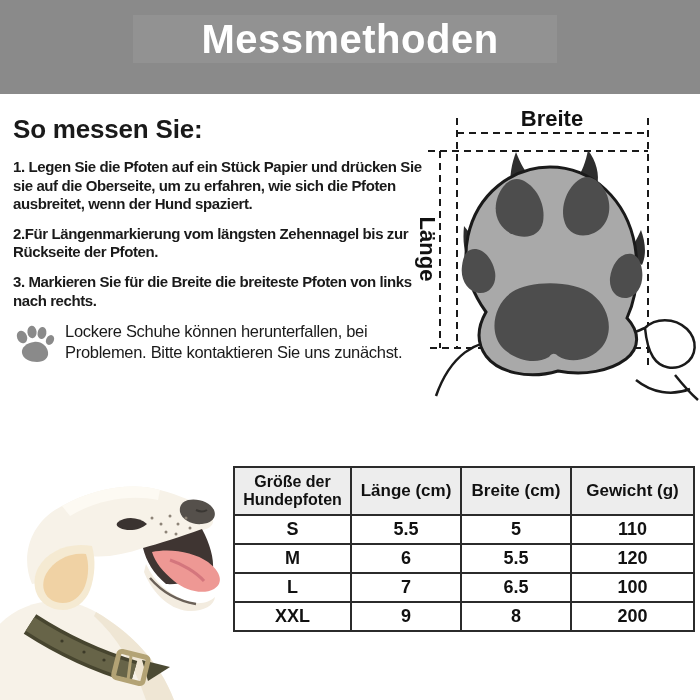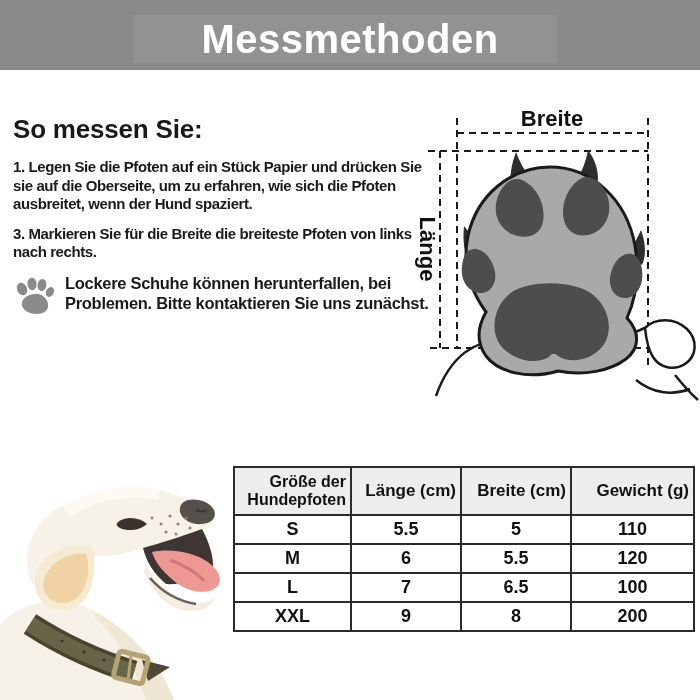--- a/index.html
+++ b/index.html
@@ -4,64 +4,65 @@
 <style>
   html,body { margin:0; padding:0; }
   body {
     width:700px; height:700px; position:relative; overflow:hidden;
     background:#ffffff;
     font-family:"Liberation Sans","DejaVu Sans",sans-serif;
     color:#1a1a1a;
   }
   
   .header {
-    position:absolute; left:0; top:0; width:700px; height:70px;
+    position:absolute; left:0; top:0; width:700px; height:94px;
     background:#8a8a8a;
   }
   .header-watermark {
     position:absolute; left:133px; top:15px; width:424px; height:48px;
     background:rgba(255,255,255,0.07);
   }
   .header h1 {
     position:relative; margin:0; width:100%; text-align:center;
     line-height:78px; font-size:40px; font-weight:bold; color:#ffffff;
     letter-spacing:0.5px;
   }
   
   .instructions { position:absolute; left:13px; top:114px; width:421px; }
   .instructions h2 { margin:0 0 13px 0; font-size:26px; font-weight:bold; letter-spacing:-0.2px; }
   .step { margin:0 0 11px 0; font-size:15px; font-weight:bold; line-height:1.24; letter-spacing:-0.4px; }
   .note { display:flex; gap:10px; align-items:flex-start; margin-top:5px; }
   .note svg { flex:0 0 auto; margin-top:3px; }
-  .note-text { font-size:16.5px; font-weight:bold; line-height:1.24; letter-spacing:-0.3px; }
+  .note-text { font-size:16.5px; font-weight:normal; line-height:1.24; letter-spacing:-0.3px; }
   
   .diagram { position:absolute; left:400px; top:88px; width:300px; height:372px; }
   .dim-label { font-size:22px; font-weight:bold; fill:#111111; }
   
   .size-table { position:absolute; left:233px; top:466px; border-collapse:collapse; table-layout:fixed; }
   .size-table th, .size-table td {
     border:2px solid #2b2b2b; text-align:center; vertical-align:middle; color:#111111; padding:0 4px;
   }
-  .size-table th { background:#ededed; font-size:17px; font-weight:bold; height:46px;text-align:right; }
+  .size-table th { background:#ededed; font-size:17px; font-weight:bold; height:46px; }
   .size-table th.first { font-size:16px; line-height:1.15; }
   .size-table td { font-size:18px; font-weight:bold; height:27px; background:#ffffff; }
   
   .dog { position:absolute; left:0; top:460px; width:232px; height:240px; }
 </style>
 </head>
 <body>
 
 <div class="header">
   <div class="header-watermark"></div>
   <h1>Messmethoden</h1>
 </div>
 
 <div class="instructions">
   <h2>So messen Sie:</h2>
   <p class="step">1. Legen Sie die Pfoten auf ein Stück Papier und drücken Sie sie auf die Oberseite, um zu erfahren, wie sich die Pfoten ausbreitet, wenn der Hund spaziert.</p>
+  <p class="step">2.Für Längenmarkierung vom längsten Zehennagel bis zur Rückseite der Pfoten.</p>
   <p class="step">3. Markieren Sie für die Breite die breiteste Pfoten von links nach rechts.</p>
   <div class="note">
     <svg width="42" height="40" viewBox="0 0 42 40">
       <ellipse cx="9" cy="13" rx="5" ry="6.5" fill="#8a8a8a" transform="rotate(-22 9 13)"></ellipse>
       <ellipse cx="19" cy="8" rx="4.6" ry="6.2" fill="#8a8a8a" transform="rotate(-6 19 8)"></ellipse>
       <ellipse cx="29" cy="9" rx="4.4" ry="6" fill="#8a8a8a" transform="rotate(10 29 9)"></ellipse>
       <ellipse cx="37" cy="16" rx="3.8" ry="5.2" fill="#8a8a8a" transform="rotate(28 37 16)"></ellipse>
       <path d="M 21 18 C 28 17 34 22 35 28 C 36 34 31 38 24 38 C 17 38 10 35 9 29 C 8 23 14 19 21 18 Z" fill="#8a8a8a"></path>
     </svg>
     <div class="note-text">Lockere Schuhe können herunterfallen, bei Problemen. Bitte kontaktieren Sie uns zunächst.</div>

